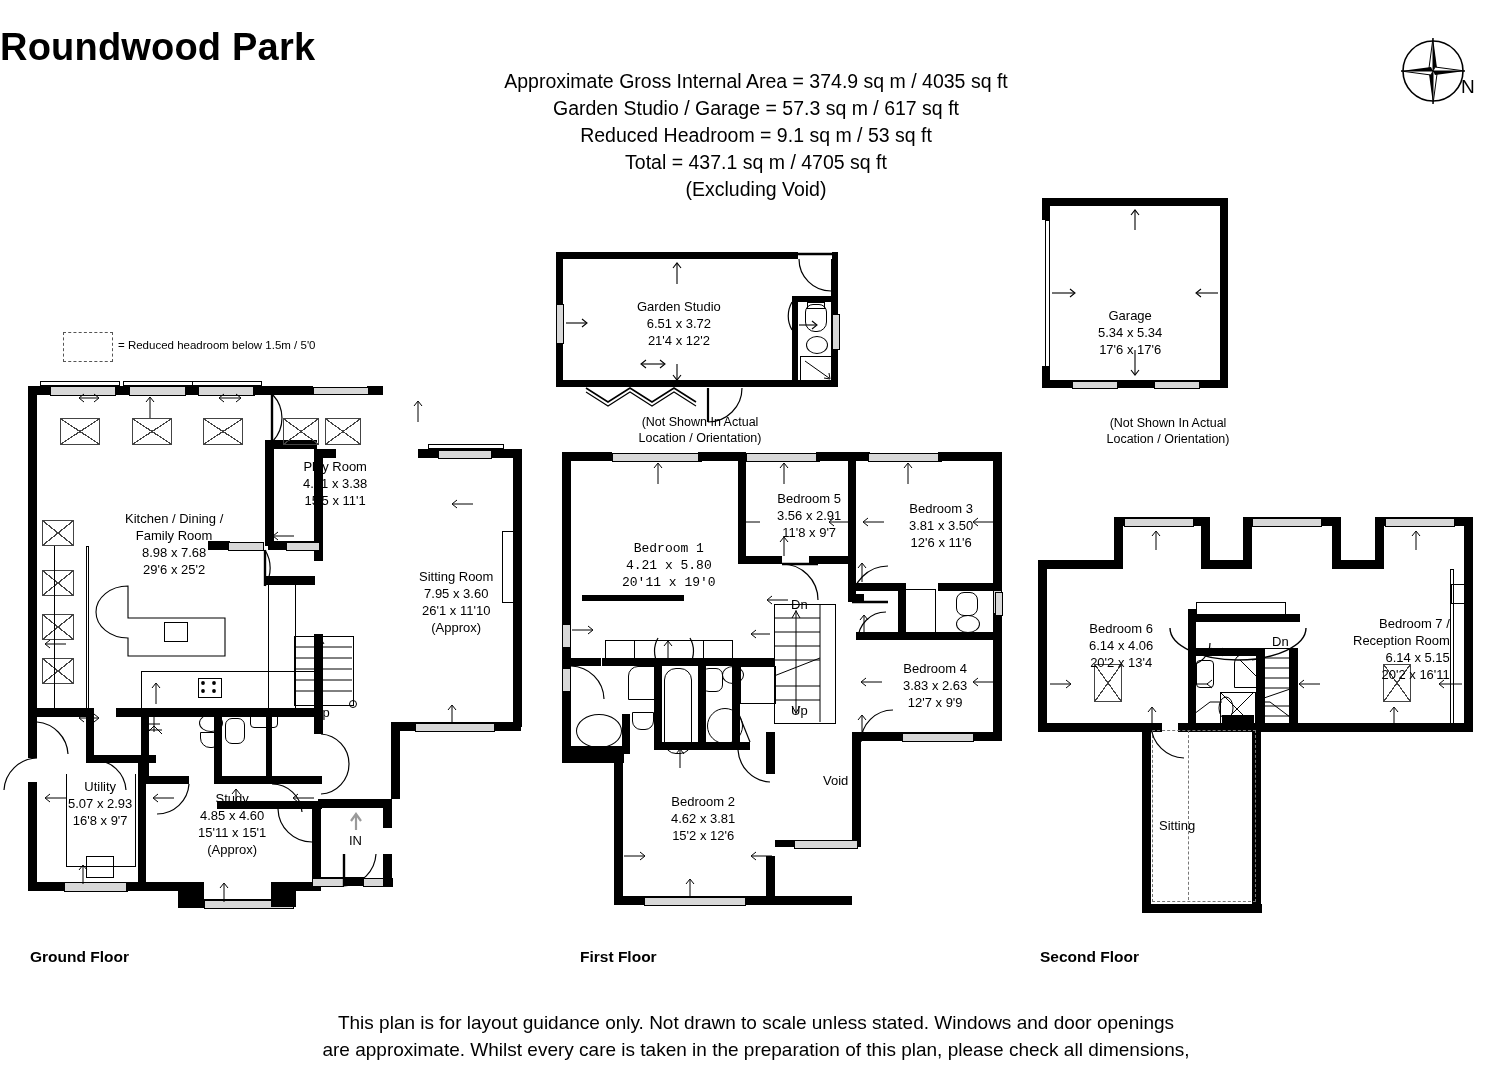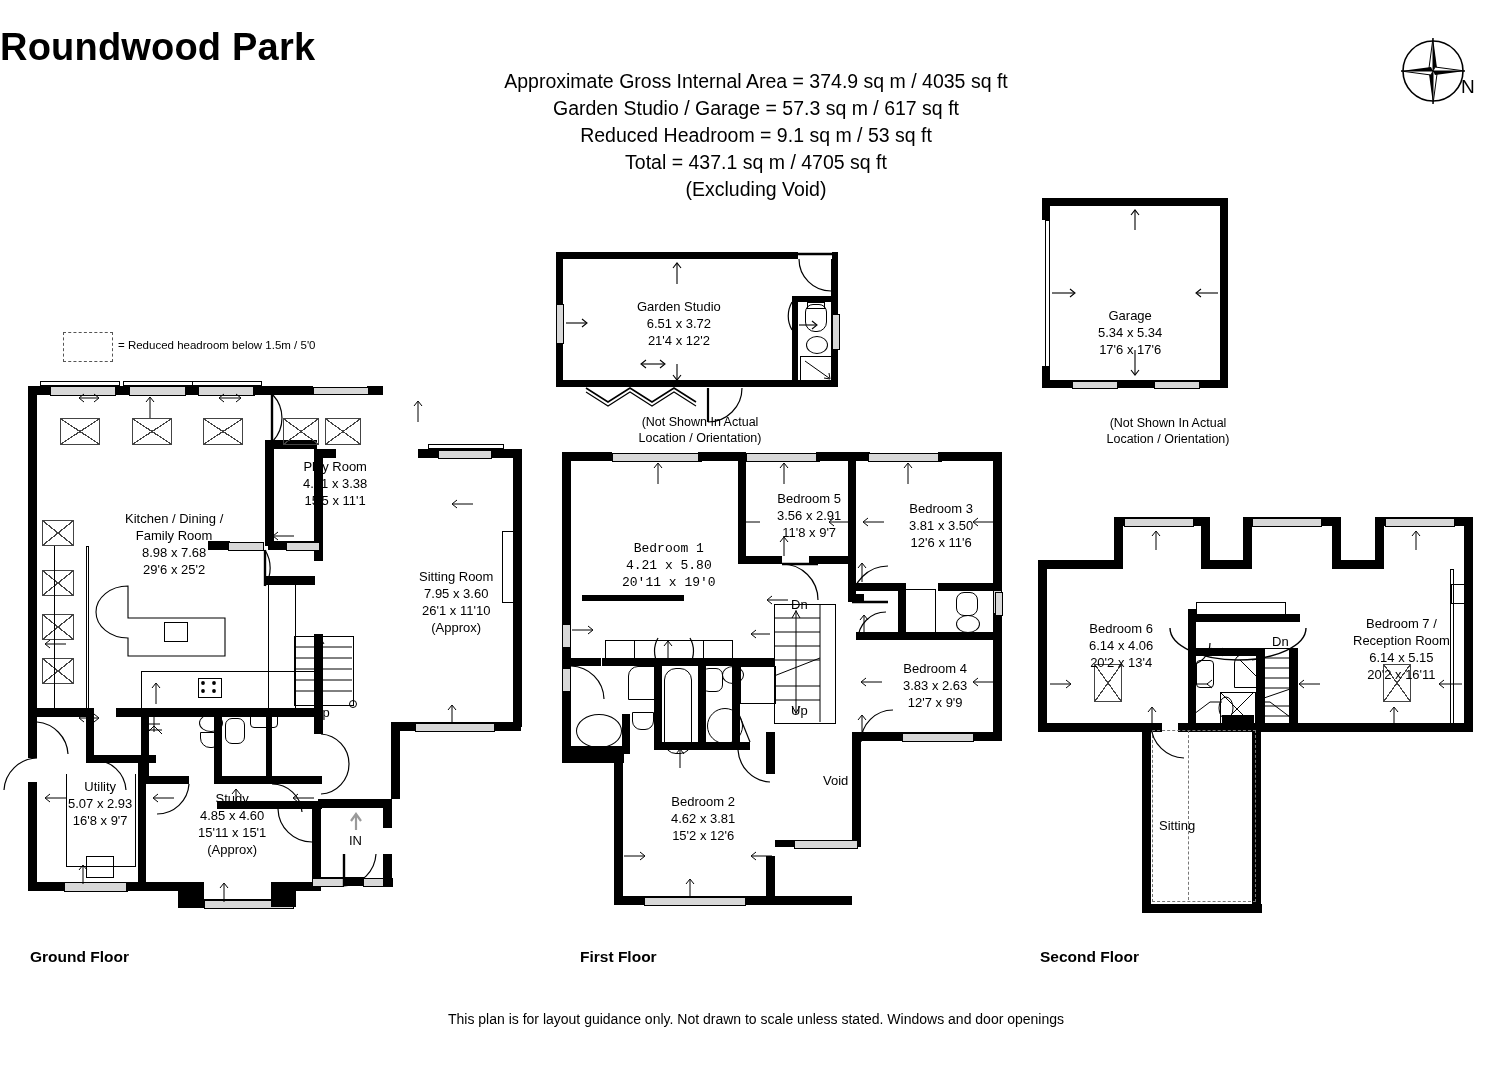--- a/index.html
+++ b/index.html
@@ -12,21 +12,21 @@
   .subline{left:0;right:0;text-align:center;font-size:19.5px;white-space:nowrap;}
   
   #compass{left:1395;top:32px;}
   #compass .nlab{position:absolute;left:66px;top:44px;font-size:19px;}
   
   #legend-box{left:63px;top:332px;width:48px;height:28px;border:1.4px dashed #555;}
   #legend-text{left:118px;top:339px;font-size:11.5px;white-space:nowrap;}
   
   .floor-caption{font-size:15.5px;font-weight:bold;}
   
-  #footer{left:0;right:0;top:1010px;text-align:center;font-size:14px;line-height:1.42;}
+  #footer{left:0;right:0;top:1010px;text-align:center;font-size:19px;line-height:1.42;}
   
   .note{font-size:12.5px;text-align:center;line-height:1.25;white-space:nowrap;}
   
   .room{font-size:13px;line-height:1.32;text-align:center;white-space:nowrap;}
   
   .w{position:absolute;background:#000;}            
   .thin{position:absolute;border:1px solid #000;background:transparent;} 
   .thin2{position:absolute;border:1.3px solid #000;background:transparent;}
   .glaz{position:absolute;border:1px solid #000;background:#d8d8d8;}  
   .xpanel{position:absolute;border:1px solid #444;background:transparent;}
@@ -694,25 +694,26 @@
         <path d="M184,136 L189,140 L184,144"></path>
     </g>
   </svg>
 </div>
 
 <div class="abs room" style="left:1089px;top:620px;">
   <div>Bedroom 6</div>
   <div>6.14 x 4.06</div>
   <div>20'2 x 13'4</div>
 </div>
-<div class="abs room" style="left:1353px;top:615px;">
+<div class="abs room" style="left:1353px;top:615px;text-align:right;">
   <div>Bedroom 7 /</div>
   <div>Reception Room</div>
   <div>6.14 x 5.15</div>
   <div>20'2 x 16'11</div>
 </div>
 <div class="abs" style="left:1159px;top:818px;font-size:13px;">Sitting</div>
 <div class="abs" style="left:1272px;top:634px;font-size:13px;">Dn</div>
 <div class="abs floor-caption" style="left:1040px;top:948px;">Second Floor</div>
 
 <div class="abs" id="footer">
   <div>This plan is for layout guidance only. Not drawn to scale unless stated. Windows and door openings</div>
+  <div>are approximate. Whilst every care is taken in the preparation of this plan, please check all dimensions,</div>
 </div>
 
 </body></html>

